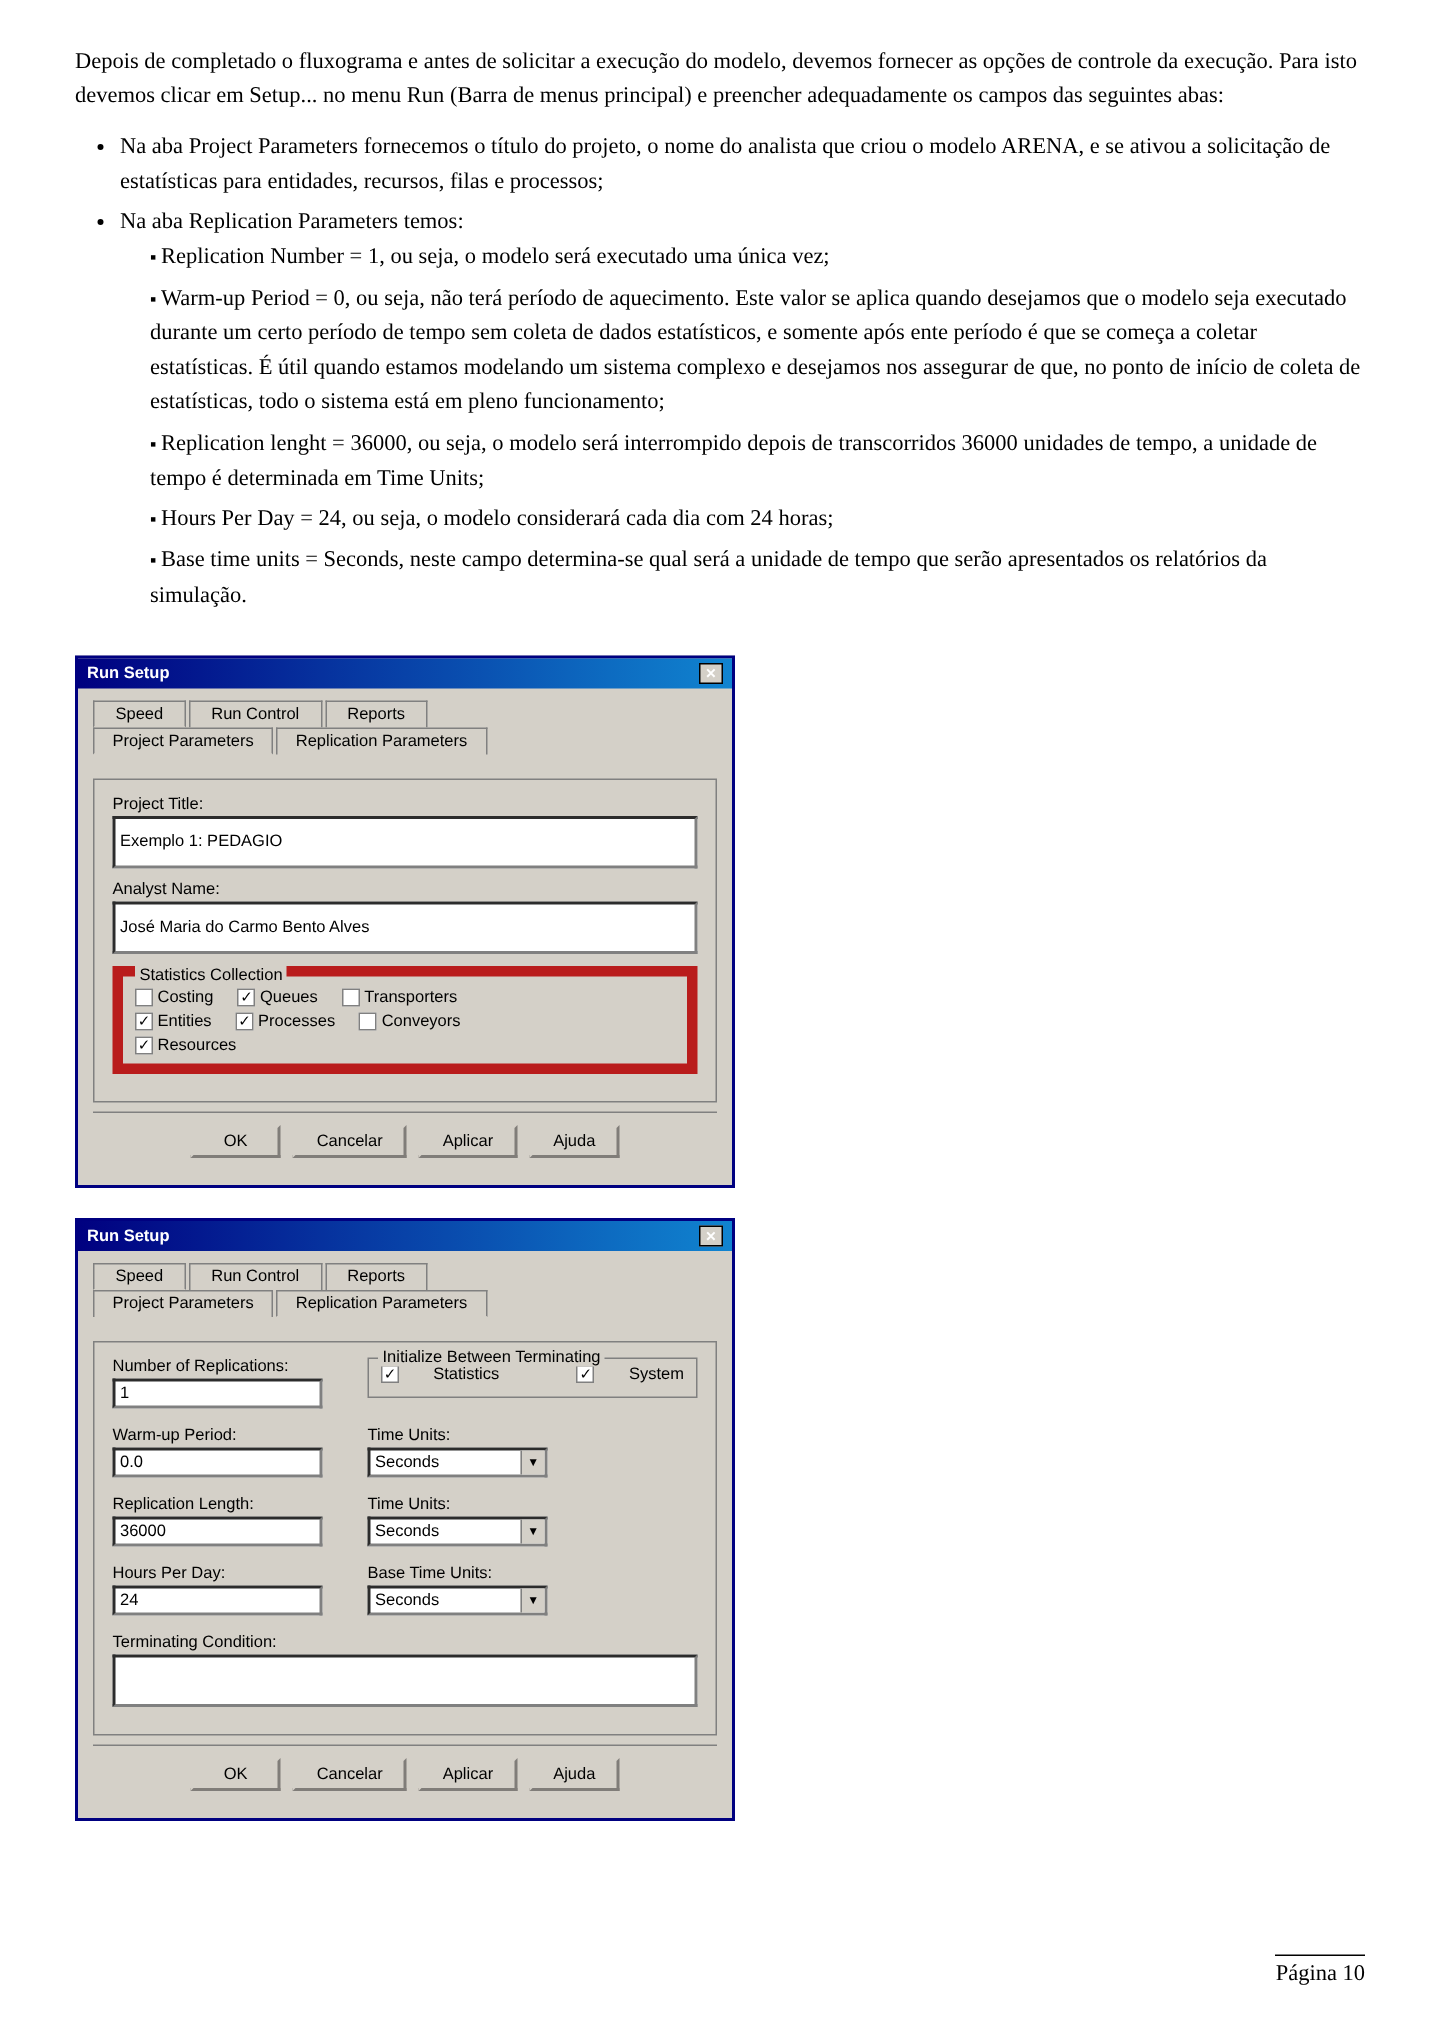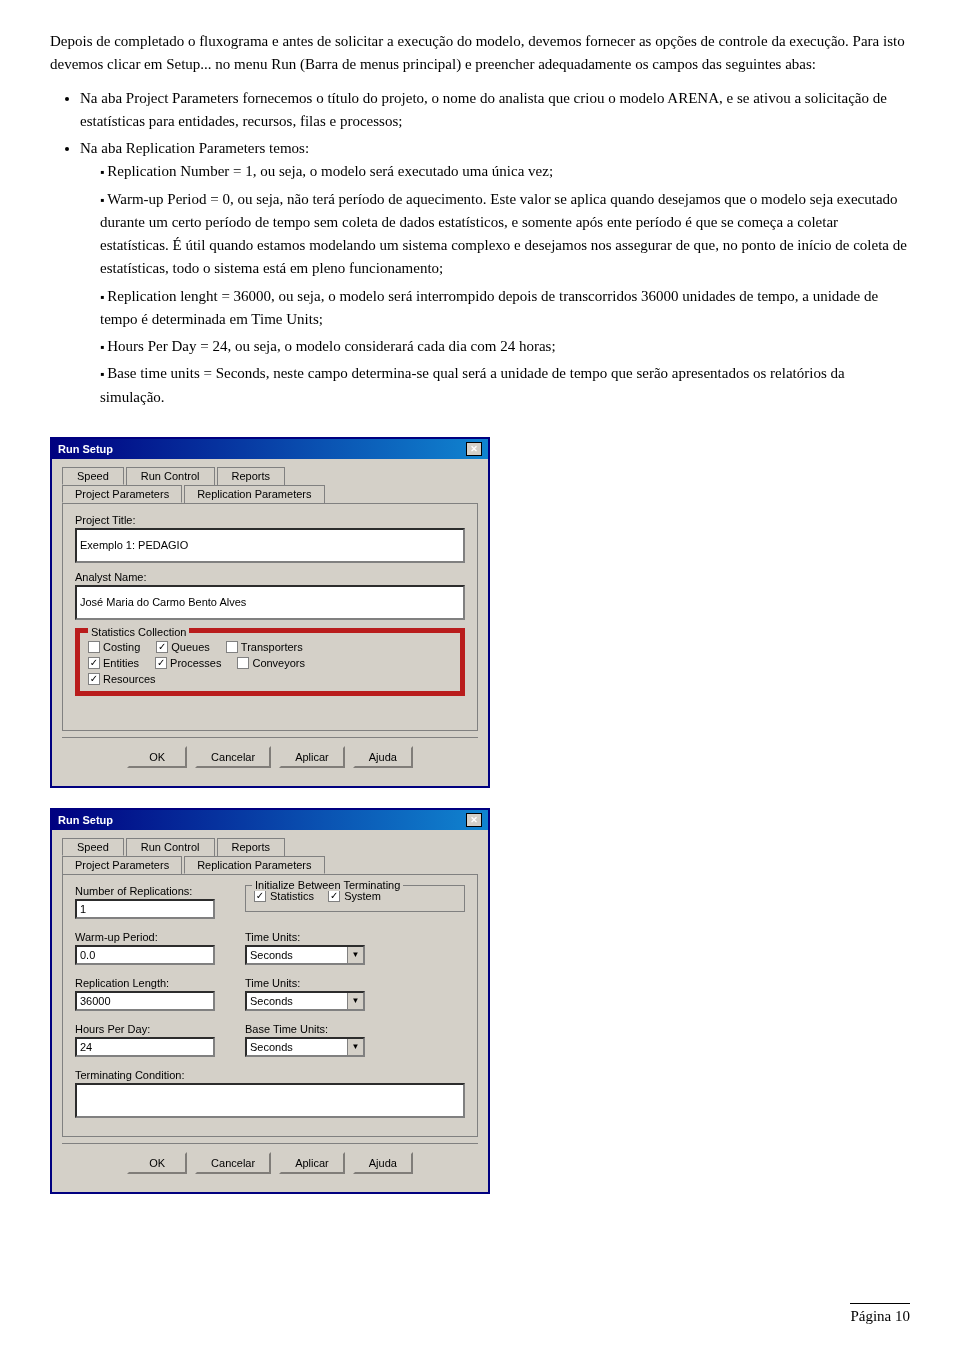--- a/index.html
+++ b/index.html
@@ -98,21 +98,21 @@
     }
     .win-tab.active {
       background: #d4d0c8;
       border-bottom: 1px solid #d4d0c8;
       position: relative;
       z-index: 2;
     }
     .win-tab-sub-row {
       display: flex;
       gap: 2px;
-      margin-bottom: 0;
+      margin-bottom: 16px;
     }
     .win-tab-sub {
       background: #d4d0c8;
       border: 1px solid #808080;
       border-bottom: none;
       padding: 2px 12px;
       font-size: 11px;
       cursor: pointer;
     }
     .win-tab-sub.active {
@@ -146,23 +146,23 @@
       background: #fff;
       width: 140px;
       height: 20px;
       font-size: 11px;
       padding: 1px 3px;
       margin-bottom: 6px;
     }
 
     
     .groupbox {
-      border: 5px solid #b91c1c;
+      border: 7px solid #b91c1c;
       padding: 4px 8px 6px 8px;
-      margin-bottom: 24px;
+      margin-bottom: 8px;
       position: relative;
     }
     .groupbox-label {
       position: absolute;
       top: -7px;
       left: 8px;
       background: #d4d0c8;
       padding: 0 3px;
       font-size: 11px;
     }
@@ -277,20 +277,21 @@
     }
     .rep-col-right {
       flex: 1;
     }
     .inline-checkbox {
       display: flex;
       align-items: center;
       gap: 4px;
       margin-bottom: 3px;
       font-size: 11px;
+      justify-content: space-between;
     }
   </style>
 </head>
 <body>
 
 <div class="content">
   <p>Depois de completado o fluxograma e antes de solicitar a execução do modelo, devemos fornecer as opções de controle da execução. Para isto devemos clicar em Setup... no menu Run (Barra de menus principal) e preencher adequadamente os campos das seguintes abas:</p>
 
   <ul>
     <li>

